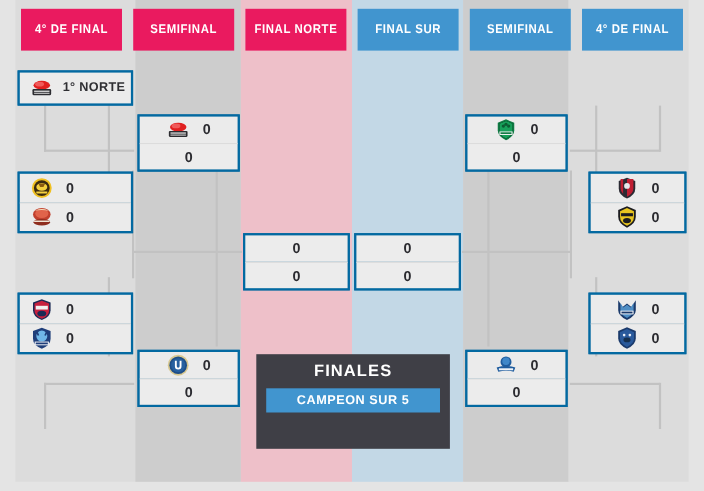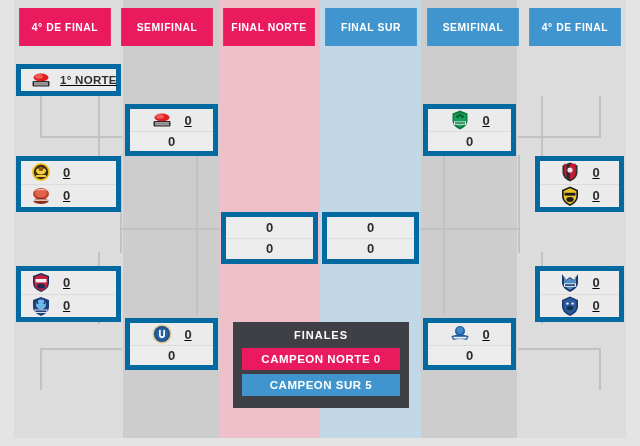--- a/index.html
+++ b/index.html
@@ -39,25 +39,24 @@
     font-family: "Liberation Sans Narrow", "Liberation Sans", sans-serif;
     transform: scaleX(.9);
   }
   .hdr-pink { background: #ea1a5f; }
   .hdr-blue { background: #4195cf; }
 
   
   .match {
     position: absolute;
     background: #0369a1;
-    border: 5px solid #0369a1;
+    border: 2px solid #0369a1;
     display: flex;
     flex-direction: column;
     z-index: 4;
-    text-decoration: underline;
   }
   .slot {
     flex: 1 1 0;
     display: flex;
     align-items: center;
     position: relative;
     background: #ebebeb;
   }
   .slot + .slot { border-top: 1px solid #dcdcdc; }
   .slot.plain { background: #ececec; }
@@ -105,21 +104,21 @@
     position: absolute;
     left: 233px; top: 322px;
     width: 176px; height: 86px;
     background: #3f3f46;
     z-index: 9;
     padding: 7px 9px 9px 9px;
   }
   #finales .ftitle {
     text-align: center;
     color: #ffffff;
-    font-size: 11px;
+    font-size: 15px;
     font-weight: bold;
     letter-spacing: 1px;
     font-family: "Liberation Sans Narrow", "Liberation Sans", sans-serif;
     margin-bottom: 7px;
   }
   .champ {
     height: 22px;
     display: flex; align-items: center; justify-content: center;
     color: #ffffff;
     font-size: 11.5px;
@@ -383,17 +382,16 @@
             <ellipse cx="11" cy="13" rx="3.2" ry="2.2" fill="#16304f"></ellipse>
           </svg>
       </span>
       <span class="score after-crest">0</span>
     </div>
   </div>
 
 
   <div id="finales">
     <div class="ftitle">FINALES</div>
-    <div class="champ champ-n">CAMPEON NORTE 0</div>
     <div class="champ champ-s">CAMPEON SUR 5</div>
   </div>
 
 </div>
 
 </body></html>

